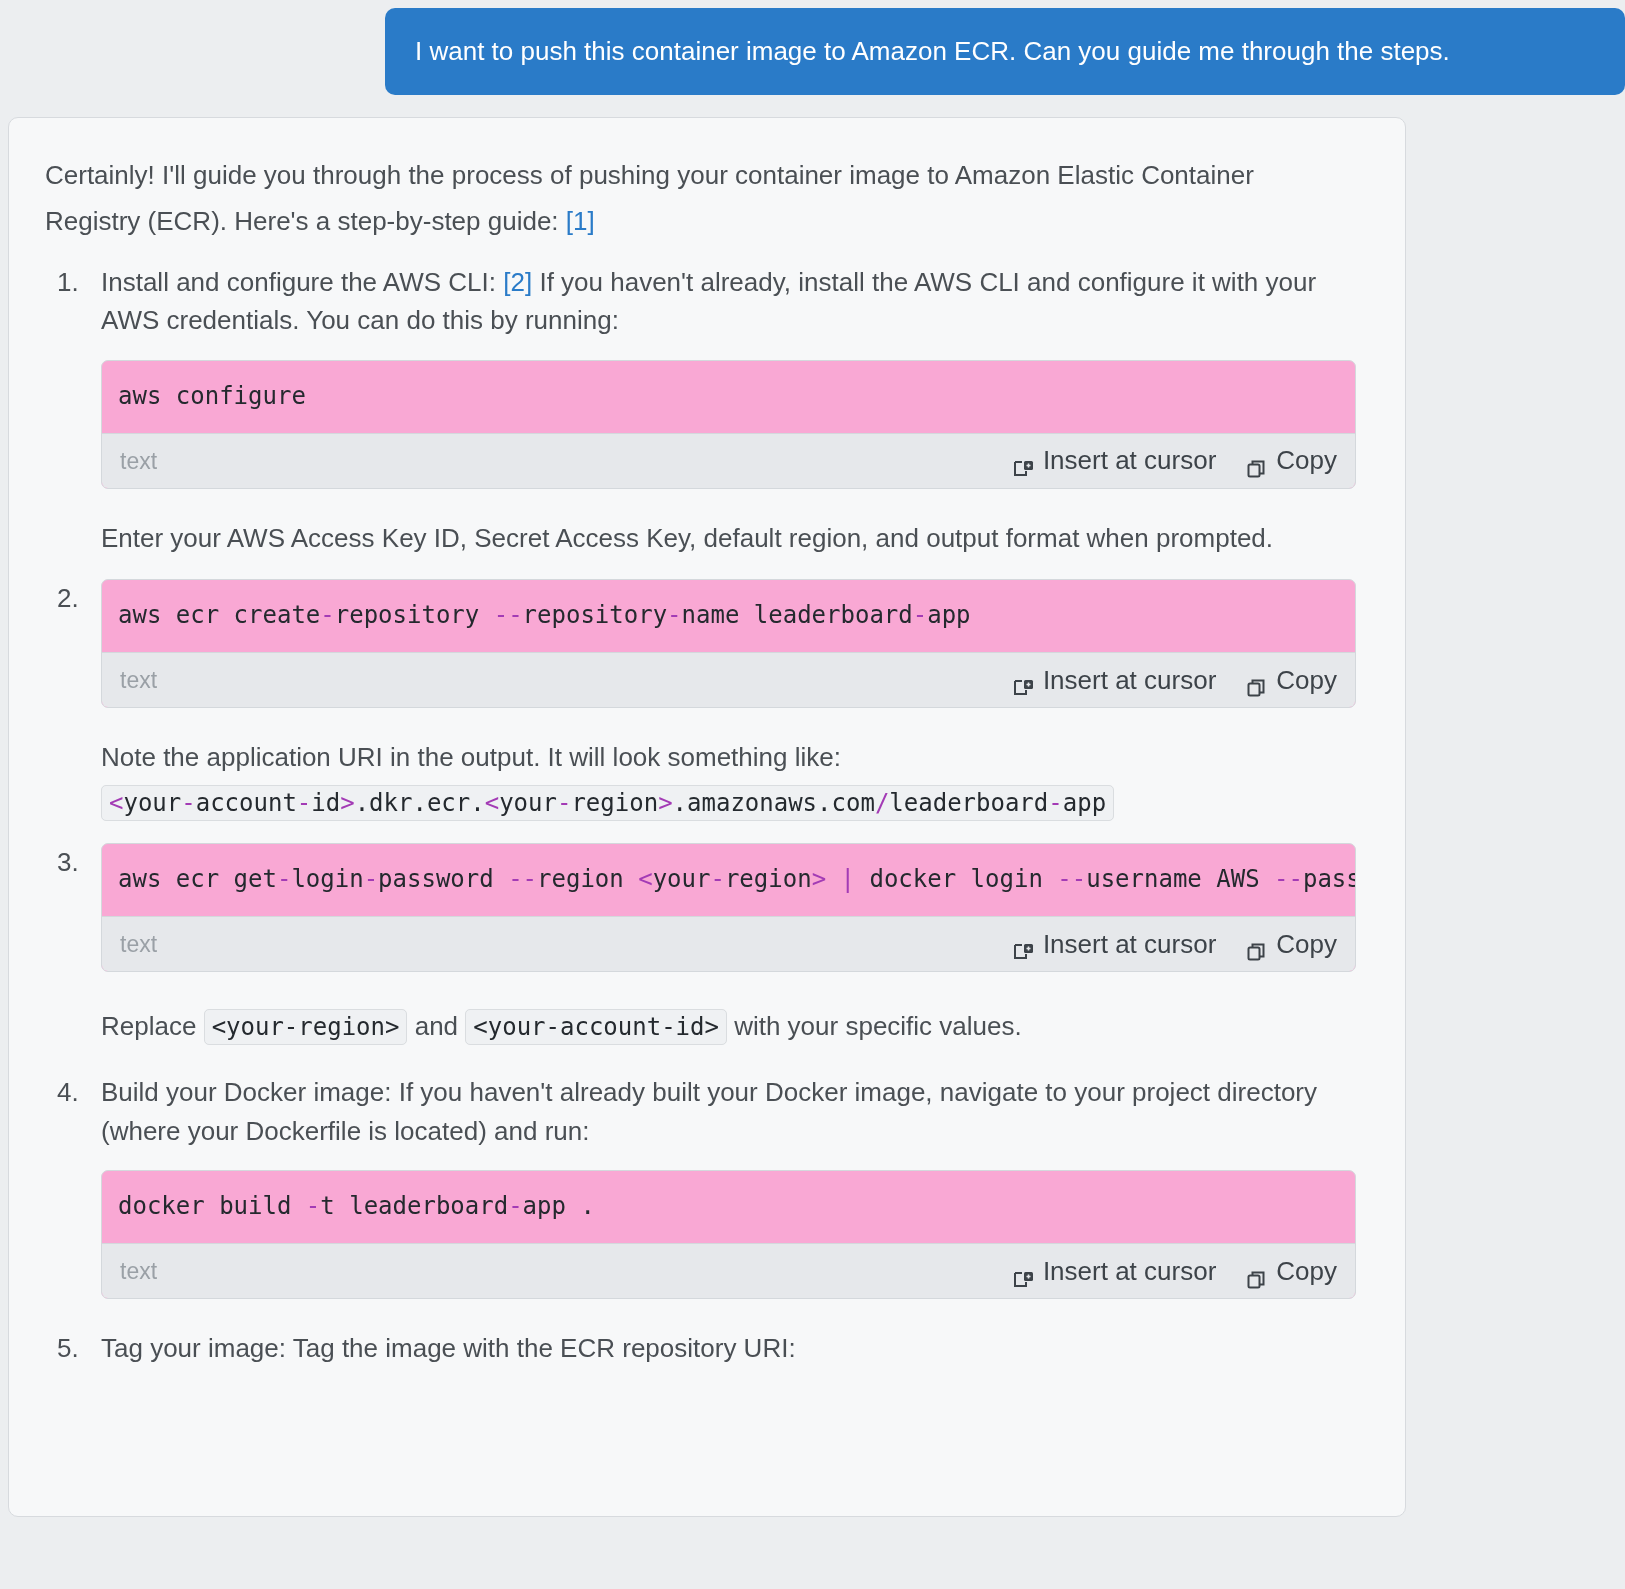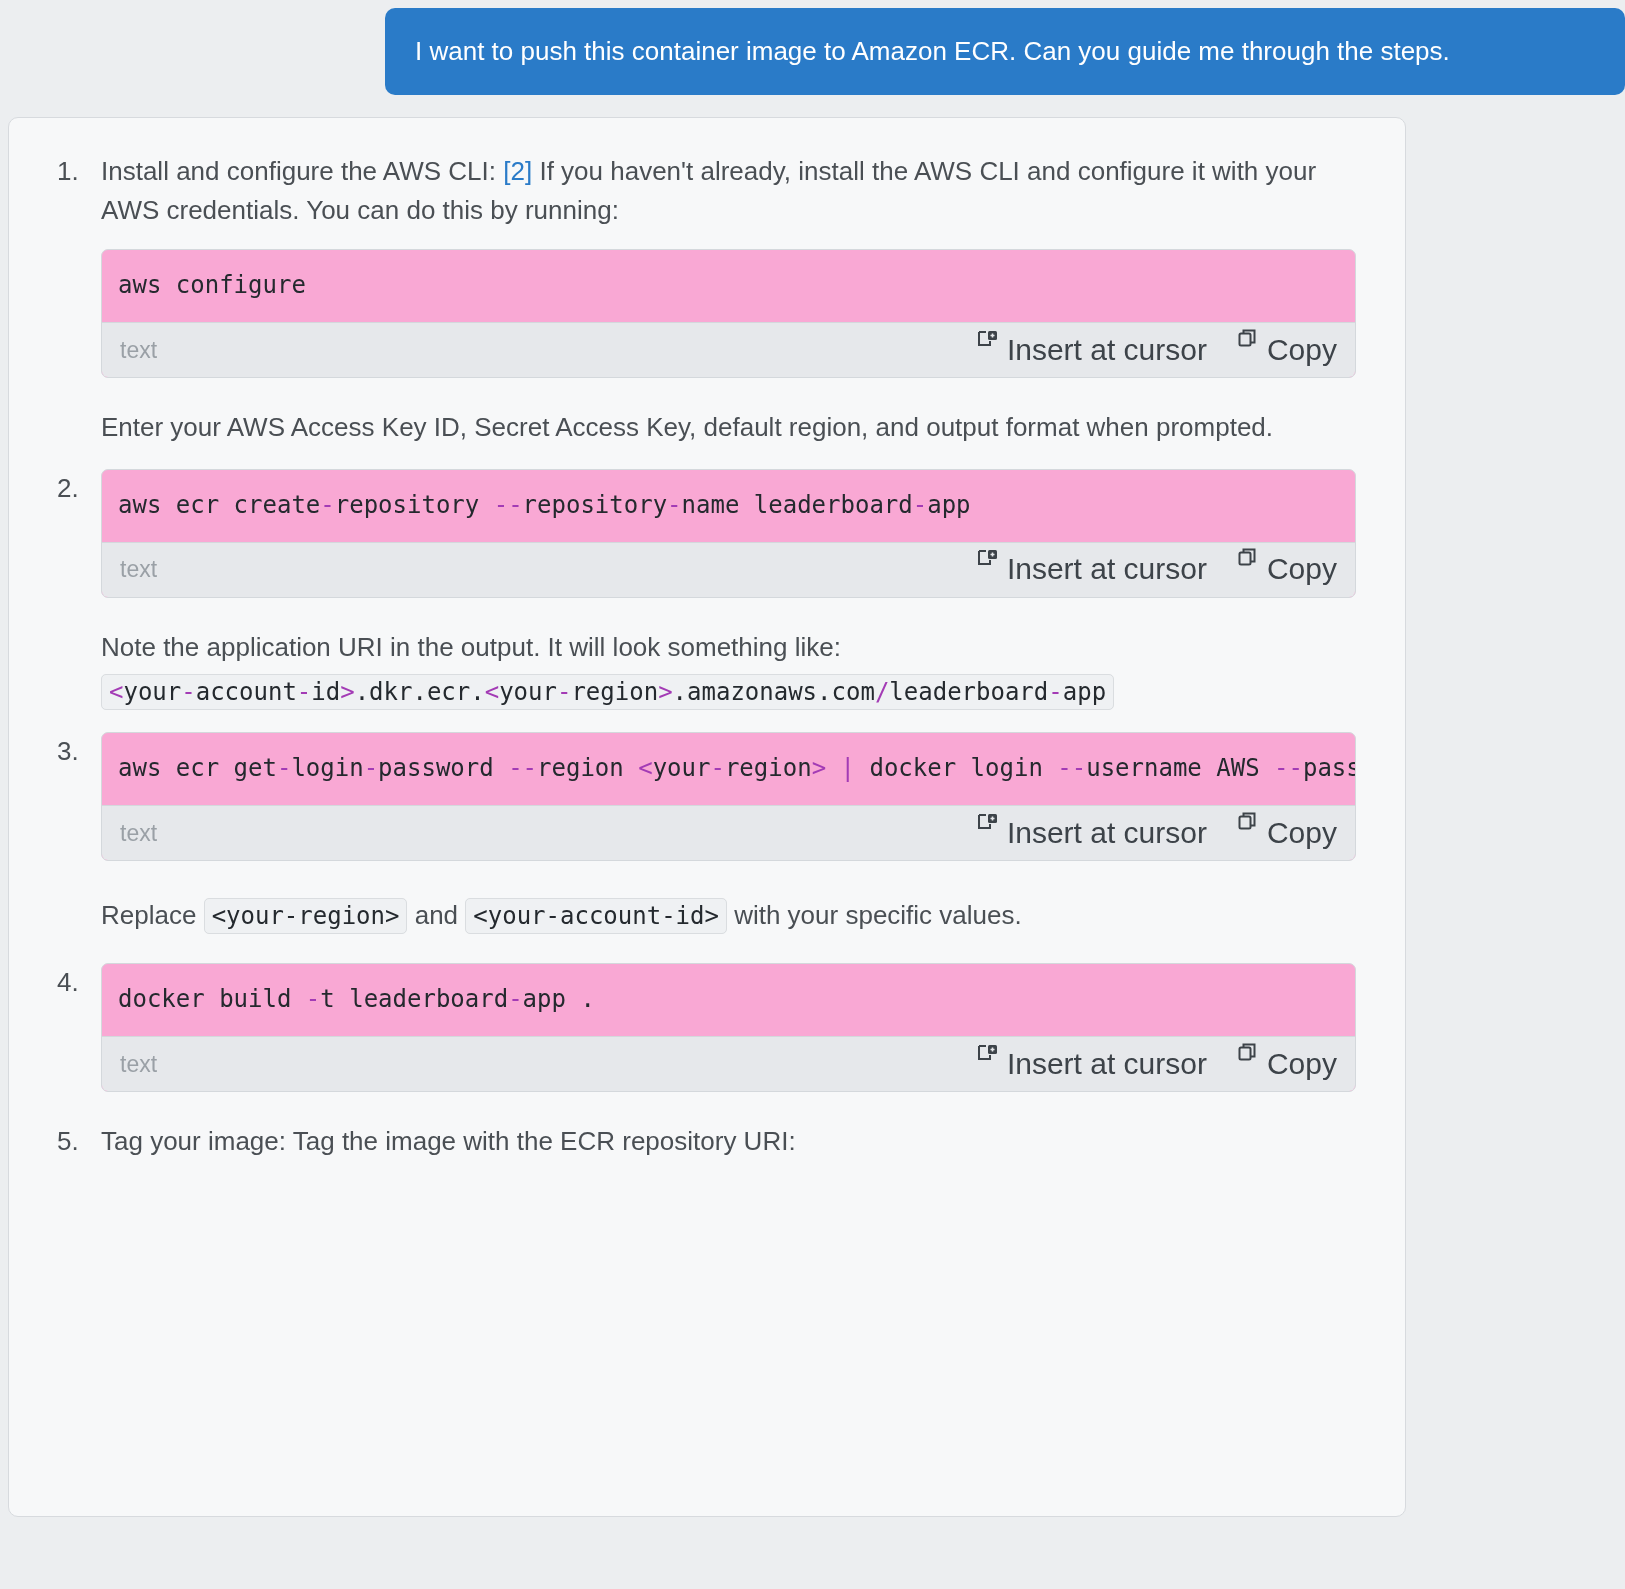--- a/index.html
+++ b/index.html
@@ -120,24 +120,24 @@
     font-size: 23px;
     font-family: "Liberation Sans", sans-serif;
   }
   .footer-actions {
     display: flex;
     align-items: center;
     gap: 30px;
   }
   .action {
     display: flex;
-    align-items: flex-start;
+    align-items: flex-end;
     gap: 9px;
     color: #3d4349;
-    font-size: 30px;
+    font-size: 26px;
     cursor: pointer;
   }
   .action svg { display: block; }
 
   
   .inline-code {
     font-family: "DejaVu Sans Mono", monospace;
     font-size: 24px;
     background: #eff1f3;
     border: 1px solid #dadde0;
@@ -160,20 +160,23 @@
 </style>
 </head>
 <body>
 
 <div class="user-row">
   <div class="user-bubble">I want to push this container image to Amazon ECR. Can you guide me through the steps.</div>
 </div>
 
 <div class="assistant-card">
 
+  <p class="intro">
+    <span>Certainly! I'll guide you through the process of pushing your container image to Amazon Elastic Container Registry (ECR). Here's a step-by-step guide: </span><a class="cite" href="#">[1]</a>
+  </p>
 
   <ol class="steps">
 
     <li>
       <span class="step-text"><span>Install and configure the AWS CLI: </span><a class="cite" href="#">[2]</a><span> If you haven't already, install the AWS CLI and configure it with your AWS credentials. You can do this by running:</span></span>
 
       <div class="codeblock">
         <div class="code-body"><span class="plain">aws configure</span></div>
         <div class="code-footer">
           <span class="lang-label">text</span>
@@ -265,20 +268,21 @@
               <span>Copy</span>
             </div>
           </div>
         </div>
       </div>
 
       <span class="replace-line"><span>Replace </span><span class="inline-code">&lt;your-region&gt;</span><span> and </span><span class="inline-code">&lt;your-account-id&gt;</span><span> with your specific values.</span></span>
     </li>
 
     <li>
+      <span class="step-text">Build your Docker image: If you haven't already built your Docker image, navigate to your project directory (where your Dockerfile is located) and run:</span>
 
       <div class="codeblock">
         <div class="code-body"><span class="plain">docker build </span><span class="punc">-</span><span class="plain">t leaderboard</span><span class="punc">-</span><span class="plain">app .</span></div>
         <div class="code-footer">
           <span class="lang-label">text</span>
           <div class="footer-actions">
             <div class="action">
               <span>
                 <svg width="22" height="22" viewBox="0 0 22 22">
                   <path d="M3 4 H10 M3 4 V17 H14 V13" fill="none" stroke="#3d4349" stroke-width="2"></path>

